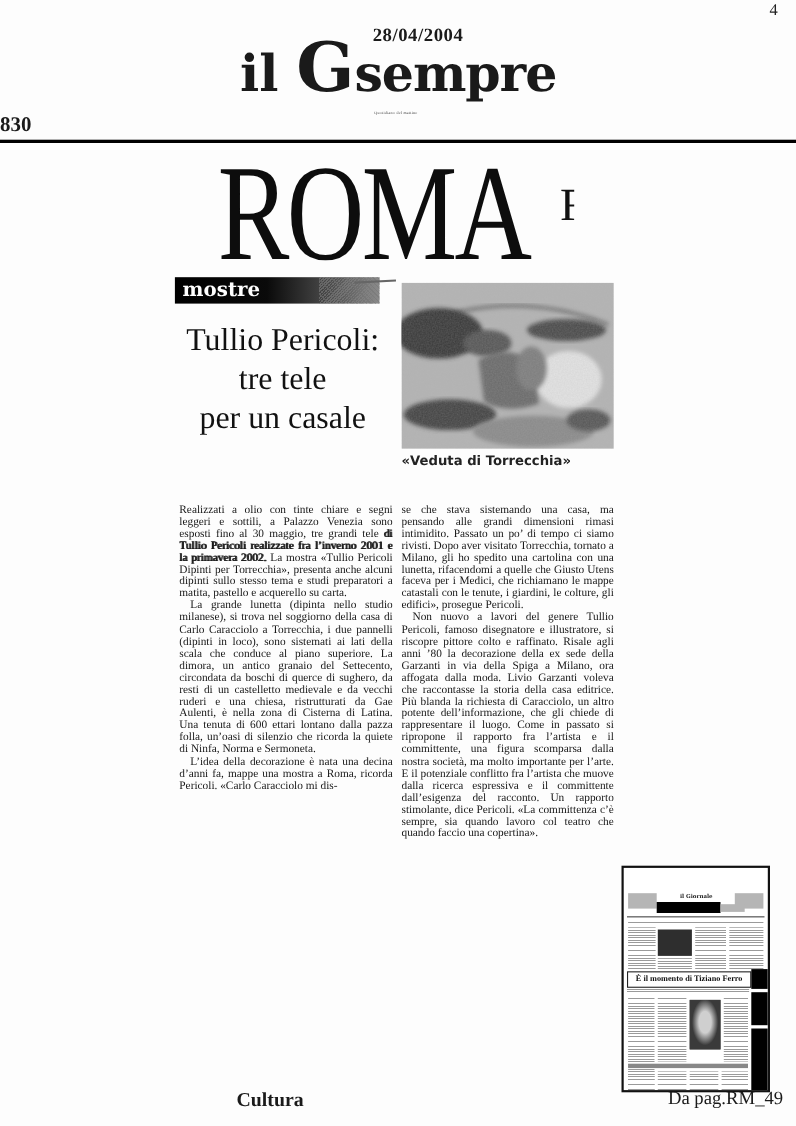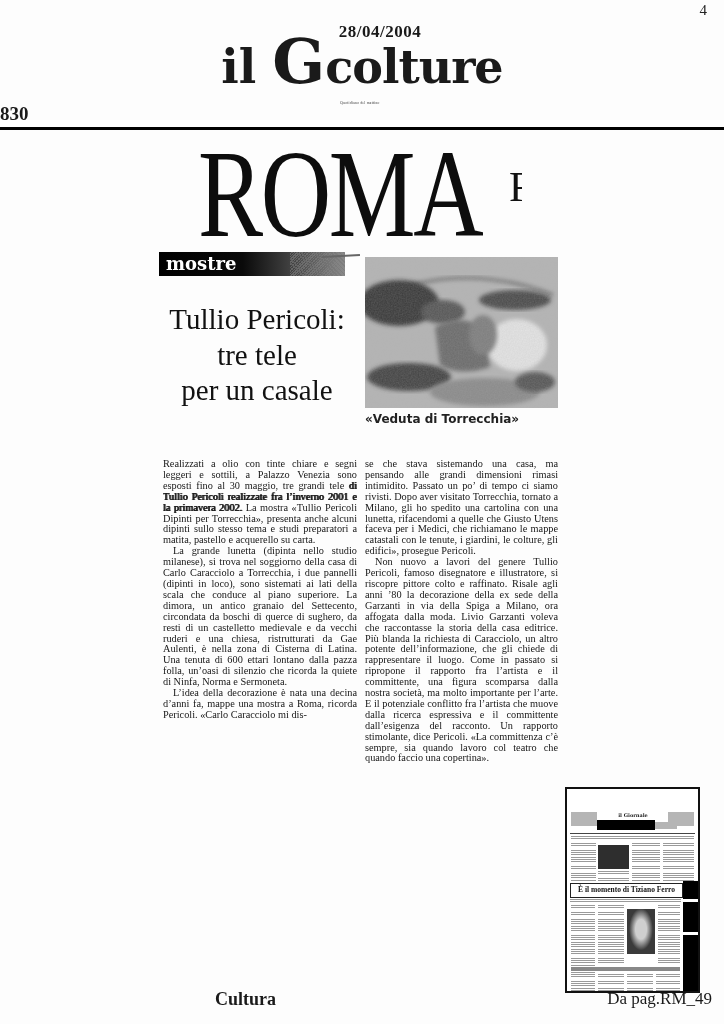--- a/index.html
+++ b/index.html
@@ -33,21 +33,21 @@
               background:linear-gradient(90deg,#000 0%,#0a0a0a 45%,#4a4a4a 75%,#8a8a8a 100%);
               color:#fff;font-family:"DejaVu Serif",serif;font-weight:bold;font-size:18px;
               line-height:23px;padding-left:7px;box-sizing:border-box;}
   .kicker-speckle{position:absolute;top:252px;left:290px;width:55px;height:24px;opacity:.55;
               background:repeating-linear-gradient(45deg,#777 0 1px,transparent 1px 3px),
                          repeating-linear-gradient(-45deg,#888 0 1px,transparent 1px 2px);}
   .kicker-line{position:absolute;top:255px;left:322px;width:38px;height:2px;background:#666;
                transform:rotate(-3deg);}
 
   
-  .headline{position:absolute;top:302px;left:151px;width:212px;text-align:center;
+  .headline{position:absolute;top:292px;left:151px;width:212px;text-align:center;
             font-size:29px;line-height:35.5px;color:#111;font-weight:normal;
             font-family:"Liberation Serif",serif;}
 
   
   .photo{position:absolute;top:257px;left:365px;width:193px;height:151px;}
   .photo svg{display:block;}
   .caption{position:absolute;top:412px;left:365px;width:193px;
            font-family:"DejaVu Sans",sans-serif;font-weight:bold;font-size:12px;color:#222;}
 
   
@@ -80,21 +80,21 @@
               font-size:7.5px;line-height:12px;text-align:center;color:#111;white-space:nowrap;overflow:hidden;}
   .t-black{background:#000;}
 </style>
 </head>
 <body>
 
 <div class="page">
 
   <div class="page-number">4</div>
   <div class="scan-date">28/04/2004</div>
-  <div class="logo"><span class="logo-il">il </span><span class="logo-g">G</span><span class="logo-rest">colture</span></div>
+  <div class="logo"><span class="logo-il">il </span><span class="logo-g">G</span><span class="logo-rest">sempre</span></div>
   <div class="logo-tagline">Quotidiano del mattino</div>
   <div class="edition">830</div>
   <div class="head-rule"></div>
 
   <div class="section-title">ROMA</div>
   <div class="section-partial">F</div>
 
   <div class="kicker-box">mostre</div>
   <div class="kicker-speckle"></div>
   <div class="kicker-line"></div>

